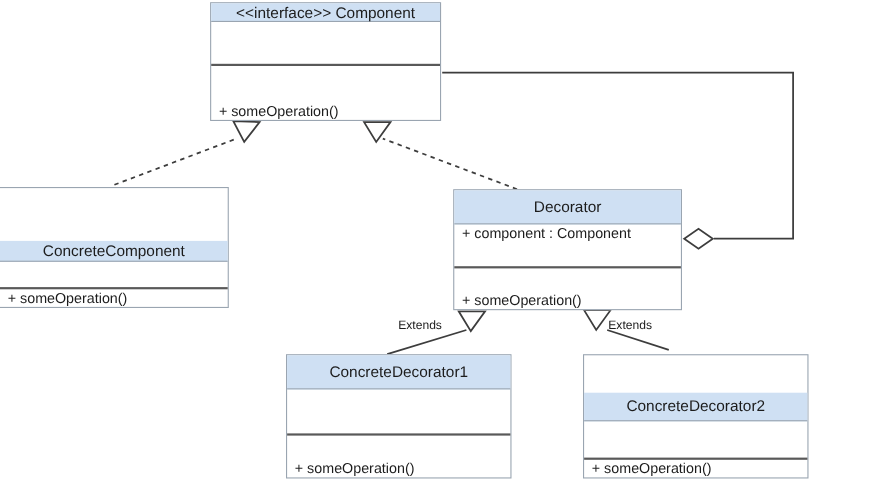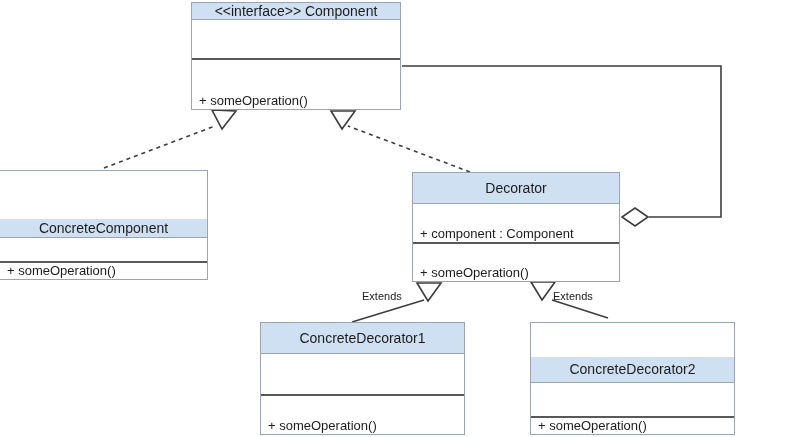--- a/index.html
+++ b/index.html
@@ -39,21 +39,21 @@
     color: #1c1c1c;
     display: flex;
     align-items: center;
     justify-content: center;
     font-weight: 400;
   }
   .uml-attrs {
     border-bottom: 2px solid #595959;
     display: flex;
     flex-direction: column;
-    justify-content: flex-end;
+    justify-content: flex-start;
     padding-left: 7px;
     font-size: 13px;
     color: #1c1c1c;
   }
   .uml-ops {
     flex: 1;
     display: flex;
     flex-direction: column;
     justify-content: flex-end;
     padding-left: 7px;

